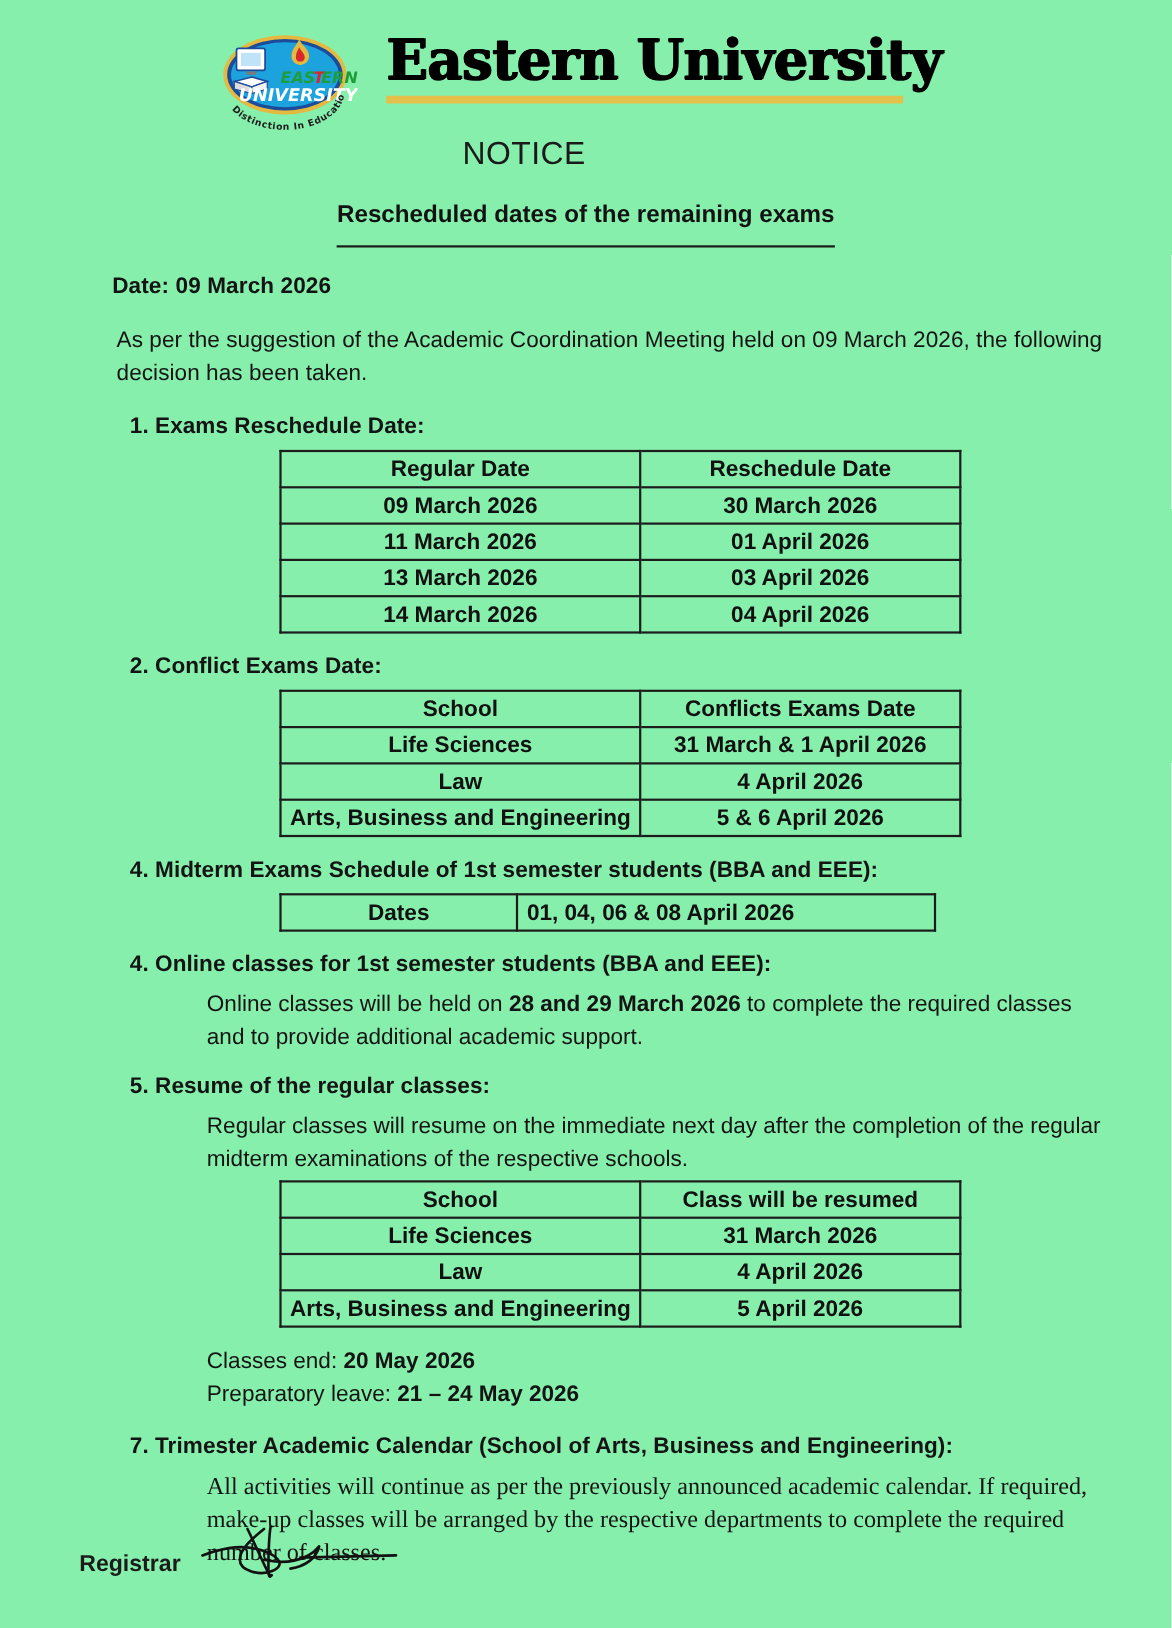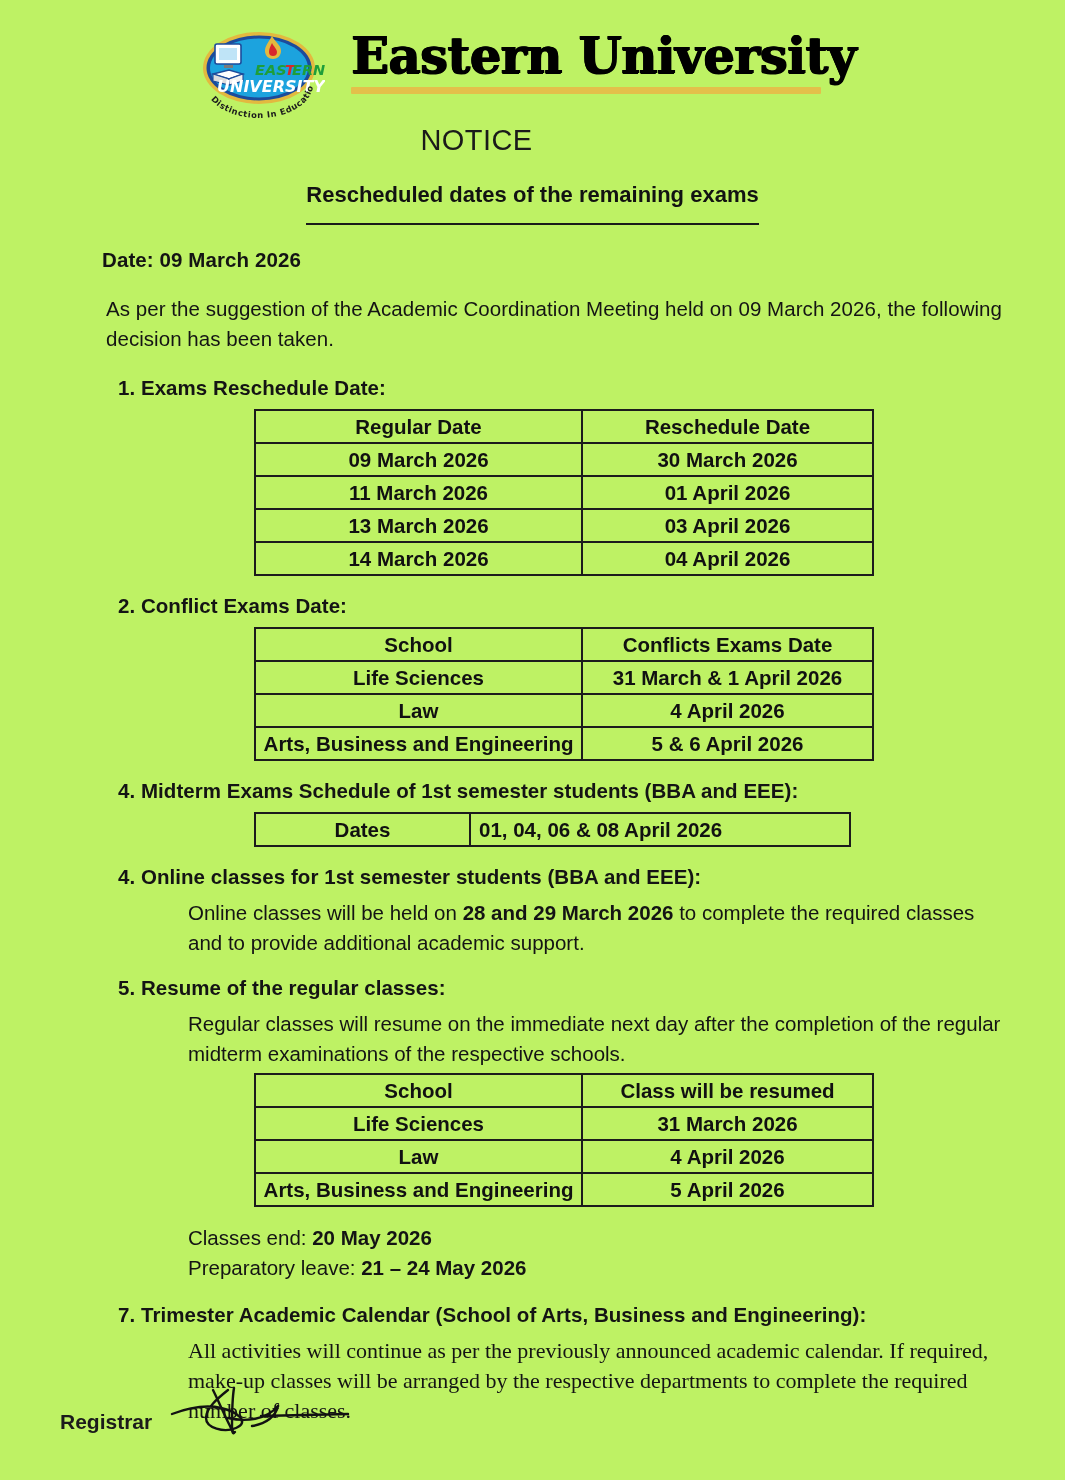--- a/index.html
+++ b/index.html
@@ -13,21 +13,21 @@
     height: 1480px;
     position: relative;
     font-family: "Liberation Sans", sans-serif;
     color: #141414;
     overflow: hidden;
   }
 
   .page {
     position: absolute;
     inset: 0;
-    background: #bef264;
+    background: #86efac;
   }
 
   
   .header {
     position: absolute;
     top: 22px;
     left: 0;
     width: 1065px;
     height: 100px;
     display: flex;
@@ -179,21 +179,21 @@
     padding: 1px 8px;
     font-weight: 700;
     color: #111;
   }
   table.dates-table td.k { text-align: center; width: 197px; }
   table.dates-table td.v { text-align: left; }
 
   
   .sign-area {
     position: absolute;
-    left: 60px;
+    left: 72px;
     top: 1388px;
     width: 420px;
     height: 70px;
   }
   .sign-label {
     position: absolute;
     left: 0;
     top: 22px;
     font-size: 21px;
     font-weight: 700;

